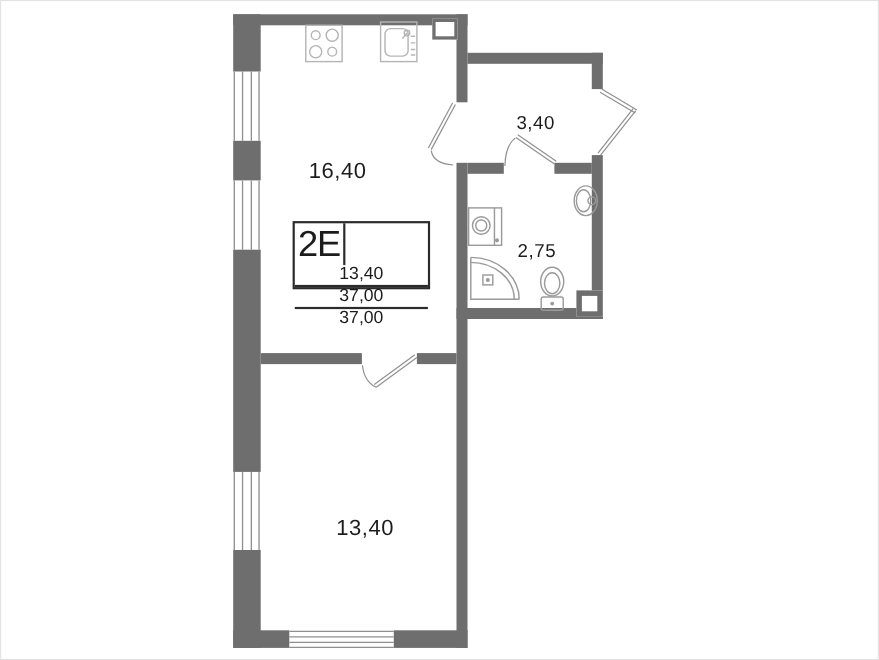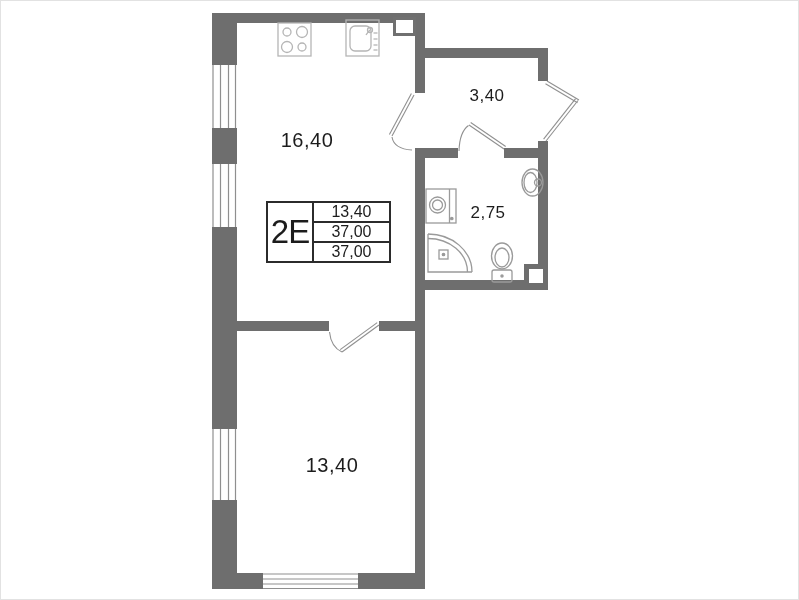--- a/index.html
+++ b/index.html
@@ -12,29 +12,30 @@
     font-family:"Liberation Sans", sans-serif;
     overflow:hidden;
   }
   .wall{position:absolute;background:#6e6e6e;}
   .room-area{
     position:absolute;
     transform:translate(-50%,-50%);
     color:#1c1c1c;
     white-space:nowrap;
     letter-spacing:0.5px;
+    margin-top:16px;
   }
   .room-area.big{font-size:20px;text-align:right;}
   .room-area.small{font-size:17px;}
   #svg-layer{position:absolute;left:0;top:0;}
   
   #unit-box{
     position:absolute;left:265px;top:200px;width:125px;height:62px;
     border:2px solid #2b2b2b;box-sizing:border-box;
-    display:flex;background:#fff;color:#1c1c1c;
+    display:flex;background:#fff;color:#1c1c1c;flex-direction:column;
   }
   #unit-type{
     width:46px;border-right:2px solid #2b2b2b;box-sizing:border-box;
     display:flex;align-items:center;justify-content:center;
     font-size:33px;letter-spacing:-1px;
   }
   #unit-values{flex:1;display:flex;flex-direction:column;}
   .unit-row{
     flex:1;display:flex;align-items:center;justify-content:center;
     font-size:16px;box-sizing:border-box;

